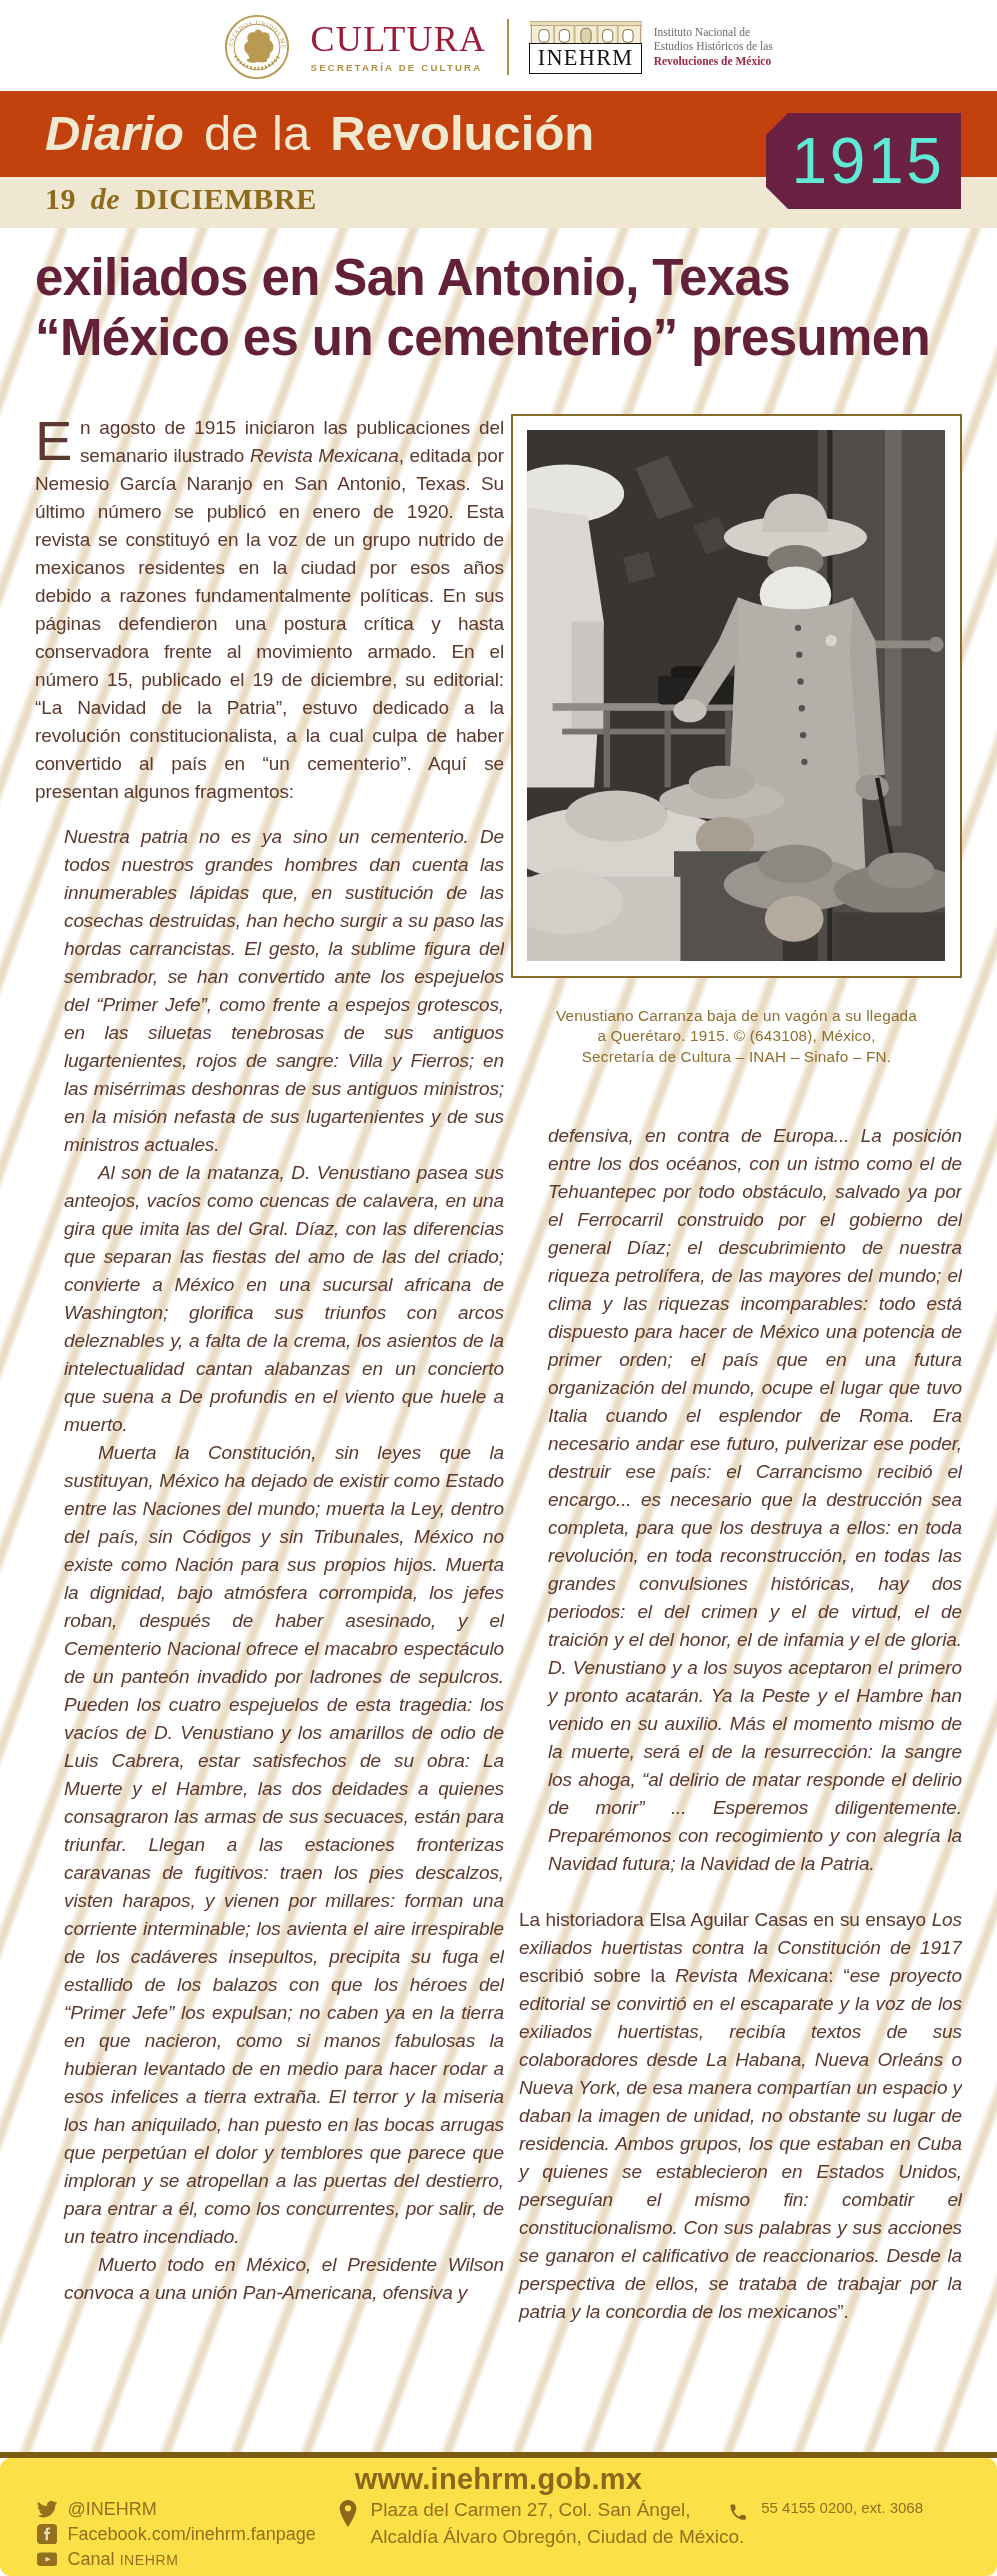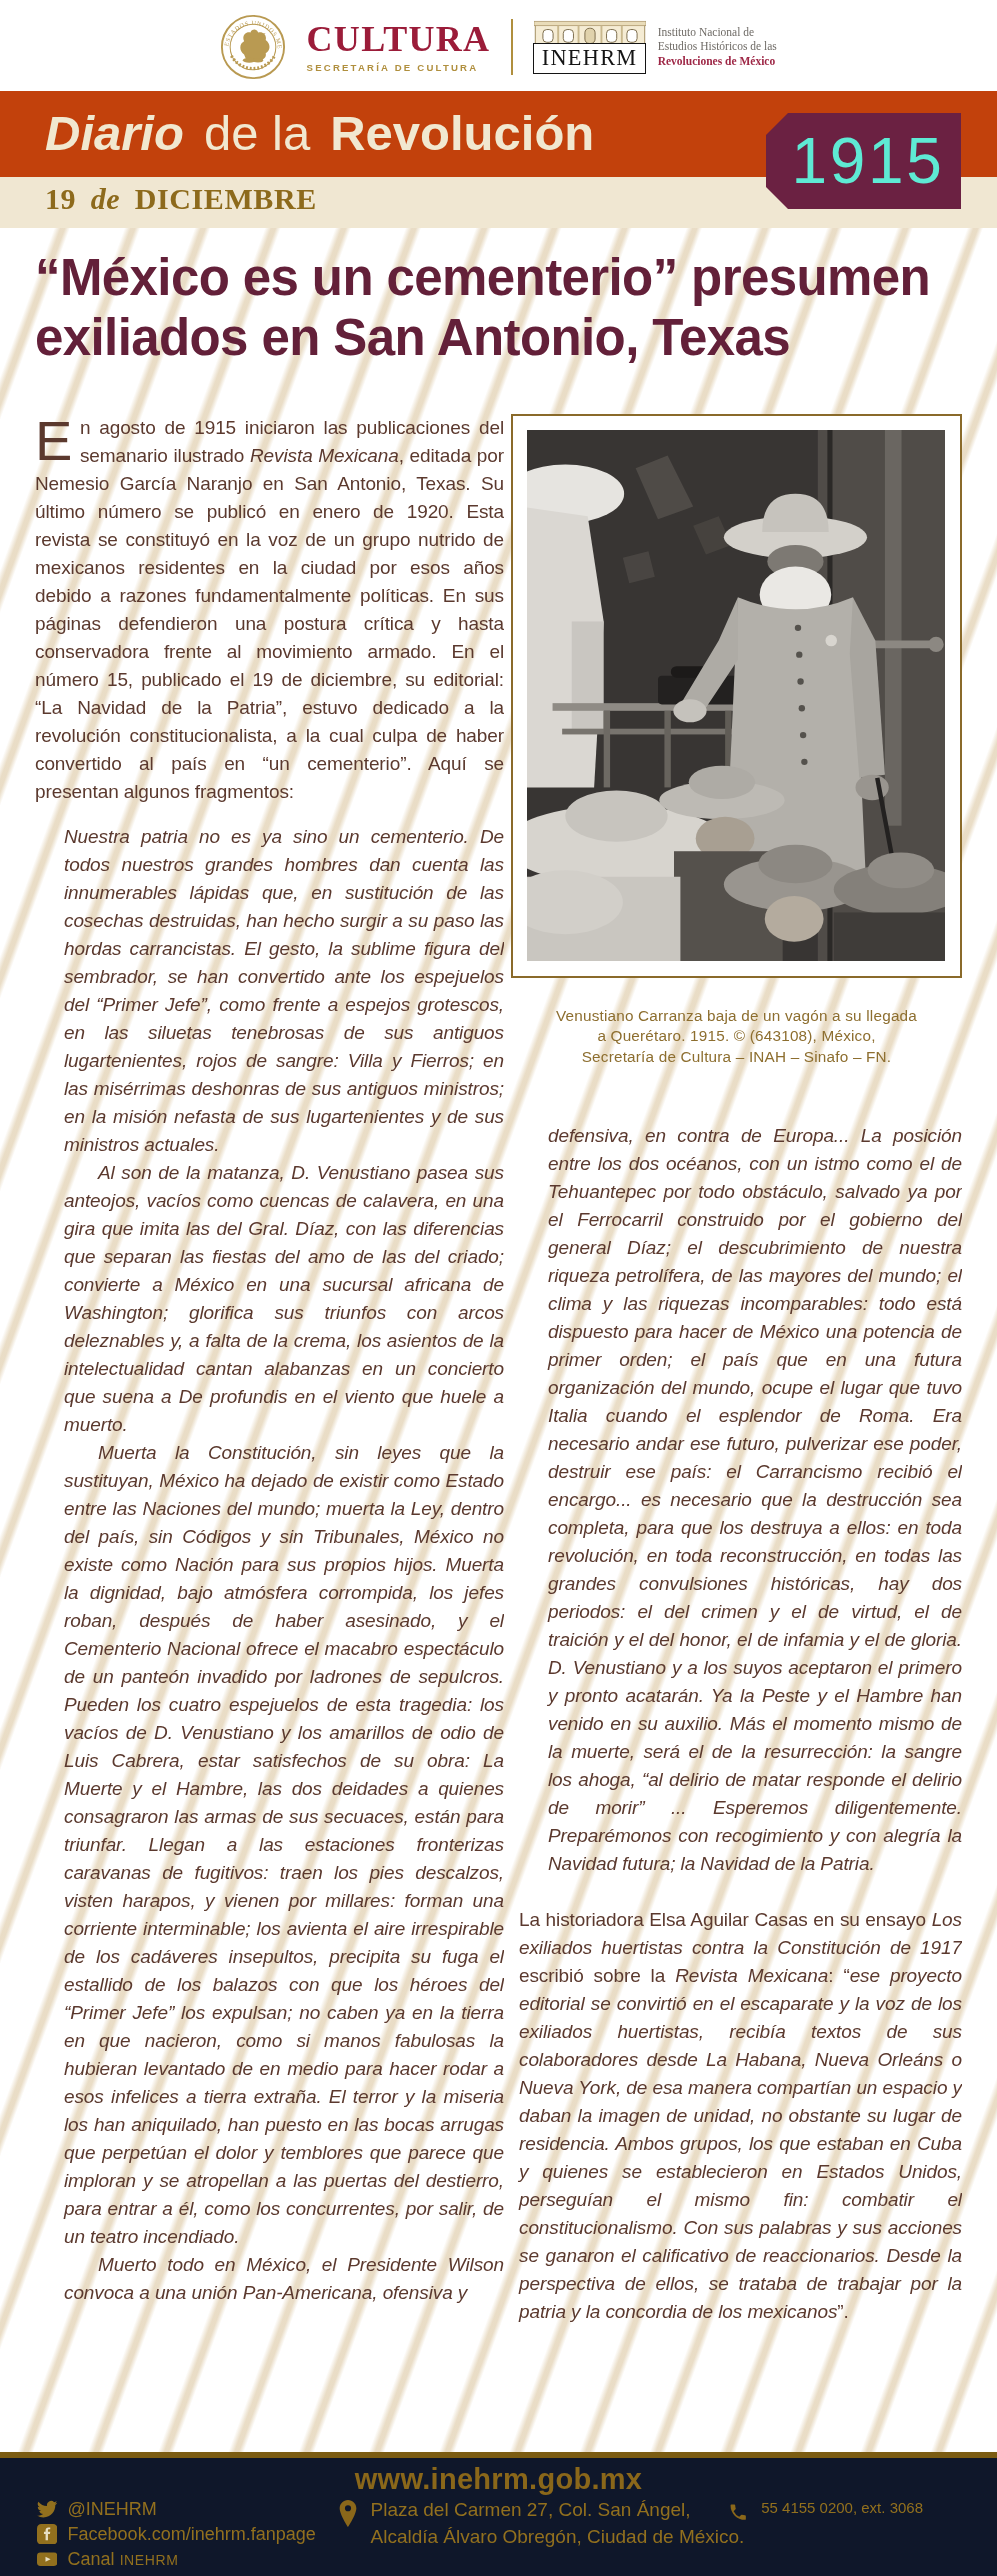--- a/index.html
+++ b/index.html
@@ -6,21 +6,21 @@
   body{
     width:997px;height:2576px;position:relative;overflow:hidden;
     background:#ffffff;
     font-family:"Liberation Sans",sans-serif;
   }
   
   .gov-header{position:absolute;top:0;left:0;width:997px;height:91px;background:#fff;
     display:flex;align-items:center;justify-content:center;}
   .logo-group{display:flex;align-items:center;gap:20.4px;margin-top:2.6px;}
   .seal{width:66px;height:66px;flex:none;}
-  .cultura-word{font-family:"Liberation Serif",serif;font-weight:700;font-size:36px;line-height:36px;
+  .cultura-word{font-family:"Liberation Serif",serif;font-weight:400;font-size:36px;line-height:36px;
     color:#9b1c39;letter-spacing:1.3px;}
   .cultura-sub{font-size:9.6px;font-weight:700;color:#b08f3e;letter-spacing:2.2px;margin-top:4.5px;}
   .logo-divider{width:1.9px;height:56px;background:#b08f3e;}
   .inehrm{display:flex;align-items:center;gap:11.5px;}
   .inehrm-mark{display:flex;flex-direction:column;align-items:center;}
   .inehrm-building{width:112px;height:28px;margin-bottom:-4.5px;}
   .inehrm-box{position:relative;background:#fff;border:1.9px solid #141414;padding:0.6px 7.7px 1.9px;
     font-family:"Liberation Serif",serif;font-size:22.3px;letter-spacing:1.3px;color:#141414;}
   .inehrm-text{font-family:"Liberation Serif",serif;font-size:11.5px;line-height:14.7px;color:#6f6b66;}
   .inehrm-text .maroon{color:#9e2746;font-weight:700;}
@@ -58,21 +58,21 @@
   .ital{font-style:italic;}
   .dropcap{float:left;font-size:56px;line-height:46px;padding:3.8px 7.7px 0 0;color:#5b392e;}
   
   .photo-frame{box-sizing:border-box;width:451px;height:564px;border:2.6px solid #8a6a2a;
     background:#fff;padding:14px;margin:0;}
   .photo-frame svg{width:418px;height:531px;display:block;}
   .caption{margin-top:28px;text-align:center;font-size:15.3px;line-height:20.4px;color:#8d6e2f;letter-spacing:0.2px;}
   #col-right-text{margin-top:55px;margin-left:8px;}
   
   .footer-rule{position:absolute;top:2452px;left:0;width:997px;height:6.4px;background:#7b5c12;}
-  .footer{position:absolute;top:2458px;left:0;width:997px;height:118px;background:#0f172a;color:#92701e;}
+  .footer{position:absolute;top:2458px;left:0;width:997px;height:118px;background:#fde047;color:#92701e;border-radius:11px;}
   .f-url{position:absolute;top:5.1px;left:0;width:997px;text-align:center;
     font-size:29px;font-weight:700;color:#8a671a;letter-spacing:0.3px;}
   .f-social{position:absolute;left:37px;top:41px;display:flex;flex-direction:column;gap:3.8px;font-size:18px;}
   .f-row{display:flex;align-items:center;gap:10.2px;}
   .f-row svg{width:20.4px;height:20.4px;flex:none;}
   .smallcaps{font-size:14px;letter-spacing:0.6px;}
   .f-address{position:absolute;left:337px;top:38px;display:flex;gap:11.5px;font-size:19px;line-height:27px;}
   .f-address svg{width:22px;height:29px;flex:none;margin-top:2.6px;}
   .f-phone{position:absolute;left:728px;top:41px;display:flex;align-items:flex-start;gap:12.8px;font-size:15px;}
   .f-phone svg{width:20.4px;height:20.4px;flex:none;margin-top:2.6px;}
@@ -141,22 +141,22 @@
       <span class="d-de">de</span>
       <span>DICIEMBRE</span>
     </div>
   </div>
   <div class="year-badge">
     <span>1915</span>
   </div>
 
   <main class="main">
     <h1 class="title">
+      <div>exiliados en San Antonio, Texas</div>
       <div>“México es un cementerio” presumen</div>
-      <div>exiliados en San Antonio, Texas</div>
     </h1>
 
     <div class="col col-left" id="col-left">
         <p class="para"><span class="dropcap">E</span><span>n agosto de 1915 iniciaron las publicaciones del semanario ilustrado </span><span class="ital">Revista Mexicana</span><span>, editada por Nemesio García Naranjo en San Antonio, Texas. Su último número se publicó en enero de 1920. Esta revista se constituyó en la voz de un grupo nutrido de mexicanos residentes en la ciudad por esos años debido a razones fundamentalmente políticas. En sus páginas defendieron una postura crítica y hasta conservadora frente al movimiento armado. En el número 15, publicado el 19 de diciembre, su editorial: “La Navidad de la Patria”, estuvo dedicado a la revolución constitucionalista, a la cual culpa de haber convertido al país en “un cementerio”. Aquí se presentan algunos fragmentos:</span></p>
         <p class="para quote q-open"><span>Nuestra patria no es ya sino un cementerio. De todos nuestros grandes hombres dan cuenta las innumerables lápidas que, en sustitución de las cosechas destruidas, han hecho surgir a su paso las hordas carrancistas. El gesto, la sublime figura del sembrador, se han convertido ante los espejuelos del “Primer Jefe”, como frente a espejos grotescos, en las siluetas tenebrosas de sus antiguos lugartenientes, rojos de sangre: Villa y Fierros; en las misérrimas deshonras de sus antiguos ministros; en la misión nefasta de sus lugartenientes y de sus ministros actuales.</span></p>
         <p class="para quote q-ind"><span>Al son de la matanza, D. Venustiano pasea sus anteojos, vacíos como cuencas de calavera, en una gira que imita las del Gral. Díaz, con las diferencias que separan las fiestas del amo de las del criado; convierte a México en una sucursal africana de Washington; glorifica sus triunfos con arcos deleznables y, a falta de la crema, los asientos de la intelectualidad cantan alabanzas en un concierto que suena a De profundis en el viento que huele a muerto.</span></p>
         <p class="para quote q-ind"><span>Muerta la Constitución, sin leyes que la sustituyan, México ha dejado de existir como Estado entre las Naciones del mundo; muerta la Ley, dentro del país, sin Códigos y sin Tribunales, México no existe como Nación para sus propios hijos. Muerta la dignidad, bajo atmósfera corrompida, los jefes roban, después de haber asesinado, y el Cementerio Nacional ofrece el macabro espectáculo de un panteón invadido por ladrones de sepulcros. Pueden los cuatro espejuelos de esta tragedia: los vacíos de D. Venustiano y los amarillos de odio de Luis Cabrera, estar satisfechos de su obra: La Muerte y el Hambre, las dos deidades a quienes consagraron las armas de sus secuaces, están para triunfar. Llegan a las estaciones fronterizas caravanas de fugitivos: traen los pies descalzos, visten harapos, y vienen por millares: forman una corriente interminable; los avienta el aire irrespirable de los cadáveres insepultos, precipita su fuga el estallido de los balazos con que los héroes del “Primer Jefe” los expulsan; no caben ya en la tierra en que nacieron, como si manos fabulosas la hubieran levantado de en medio para hacer rodar a esos infelices a tierra extraña. El terror y la miseria los han aniquilado, han puesto en las bocas arrugas que perpetúan el dolor y temblores que parece que imploran y se atropellan a las puertas del destierro, para entrar a él, como los concurrentes, por salir, de un teatro incendiado.</span></p>
         <p class="para quote q-ind"><span>Muerto todo en México, el Presidente Wilson convoca a una unión Pan-Americana, ofensiva y</span></p>
       </div>
 

